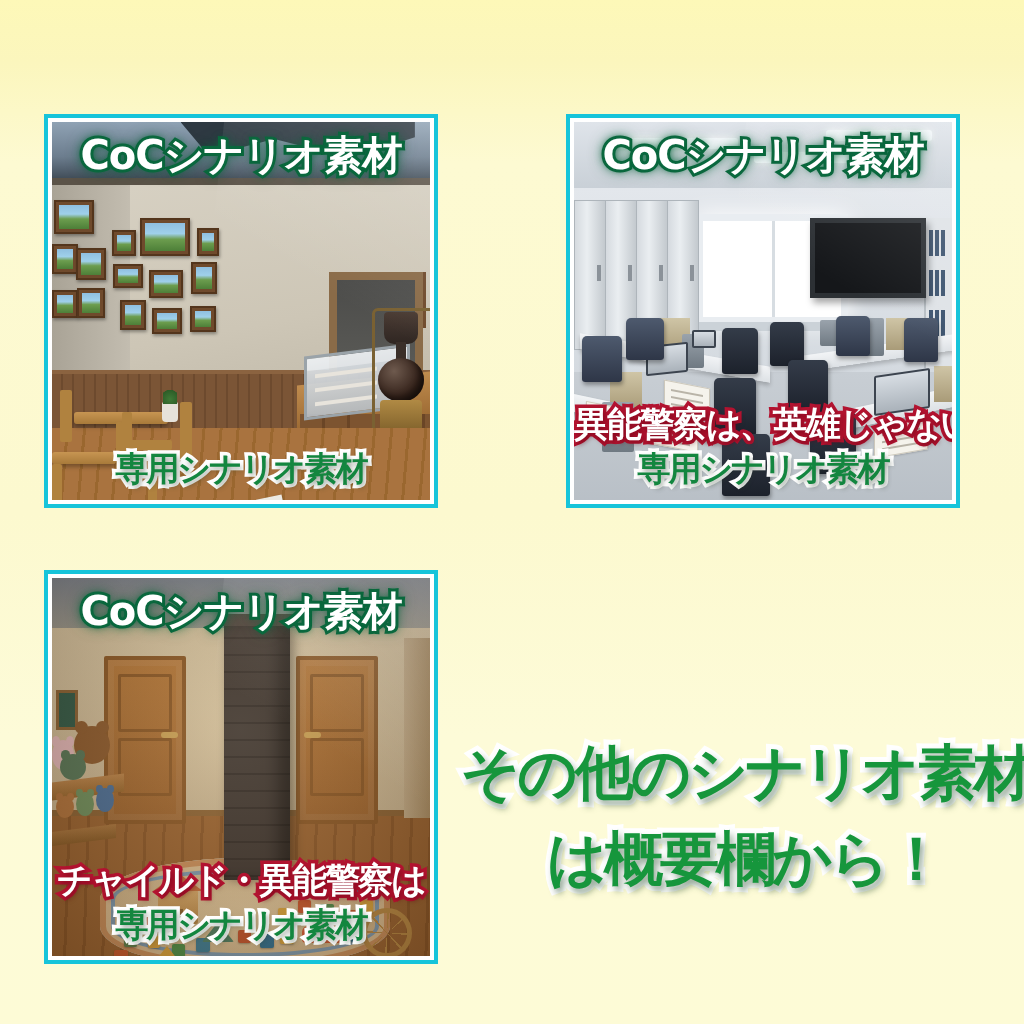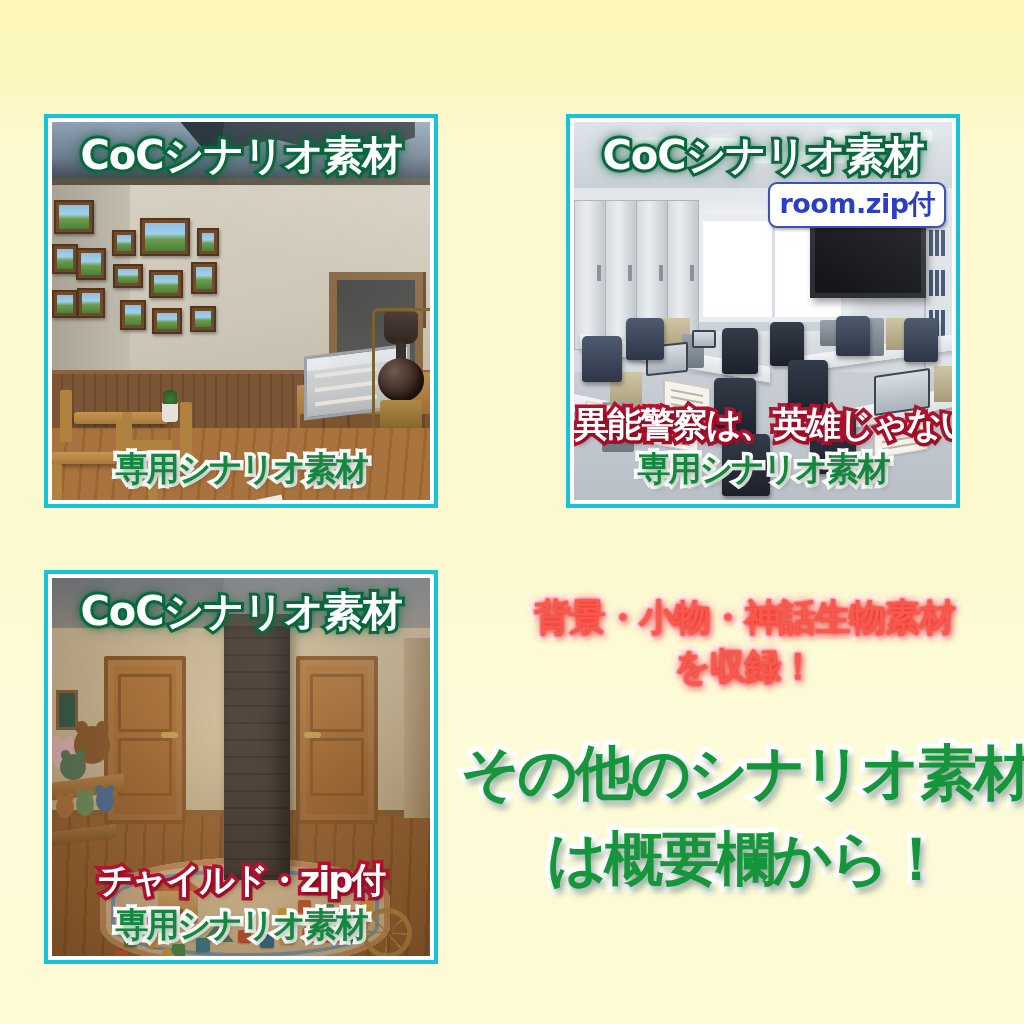--- a/index.html
+++ b/index.html
@@ -446,21 +446,20 @@
           <i></i>
         </div>
       <div class="off-doc" style="left:300px;top:300px; width:52px; height:30px; transform:skewY(-10deg);"></div>
       <div class="off-chair dark" style="left:196px;top:200px; width:34px; height:44px;"></div>
       <div class="off-chair dark" style="left:214px;top:238px; width:40px; height:54px;"></div>
       <div class="off-chair dark" style="left:236px;top:290px; width:46px; height:62px;"></div>
       <div class="off-chair" style="left:262px;top:194px; width:34px; height:40px;"></div>
       <div class="off-chair" style="left:330px;top:196px; width:34px; height:44px;"></div>
       <div class="glare"></div>
 
-      <div class="zip-badge">room.zip付</div>
       <div class="card-header">CoCシナリオ素材</div>
       <div class="card-title">異能警察は、英雄じゃない</div>
       <div class="card-sub">専用シナリオ素材</div>
     </div>
   </div>
 
   <div class="card" id="card-child">
     <div class="card-art">
       <div class="ch-bg"></div>
       <div class="ch-ceil"></div>
@@ -518,27 +517,23 @@
                   border-left:16px solid transparent; border-right:16px solid transparent;
                   border-bottom:20px solid #4f7f64; box-shadow:none;"></div>
       <div class="toy" style="left:104px; top:368px; width:0;height:0; background:transparent;
                   border-left:11px solid transparent; border-right:11px solid transparent;
                   border-bottom:14px solid #d9a33d; box-shadow:none;"></div>
 
       <div class="ch-shade"></div>
       <div class="glare"></div>
 
       <div class="card-header">CoCシナリオ素材</div>
-      <div class="card-title">チャイルド・zip付</div>
+      <div class="card-title">チャイルド・異能警察は</div>
       <div class="card-sub">専用シナリオ素材</div>
     </div>
   </div>
 
-  <div id="promo-red">
-    <div>背景・小物・神話生物素材</div>
-    <div>を収録！</div>
-  </div>
   <div id="promo-green">
     <div>その他のシナリオ素材</div>
     <div>は概要欄から！</div>
   </div>
 
 </div>
 
 </body></html>

